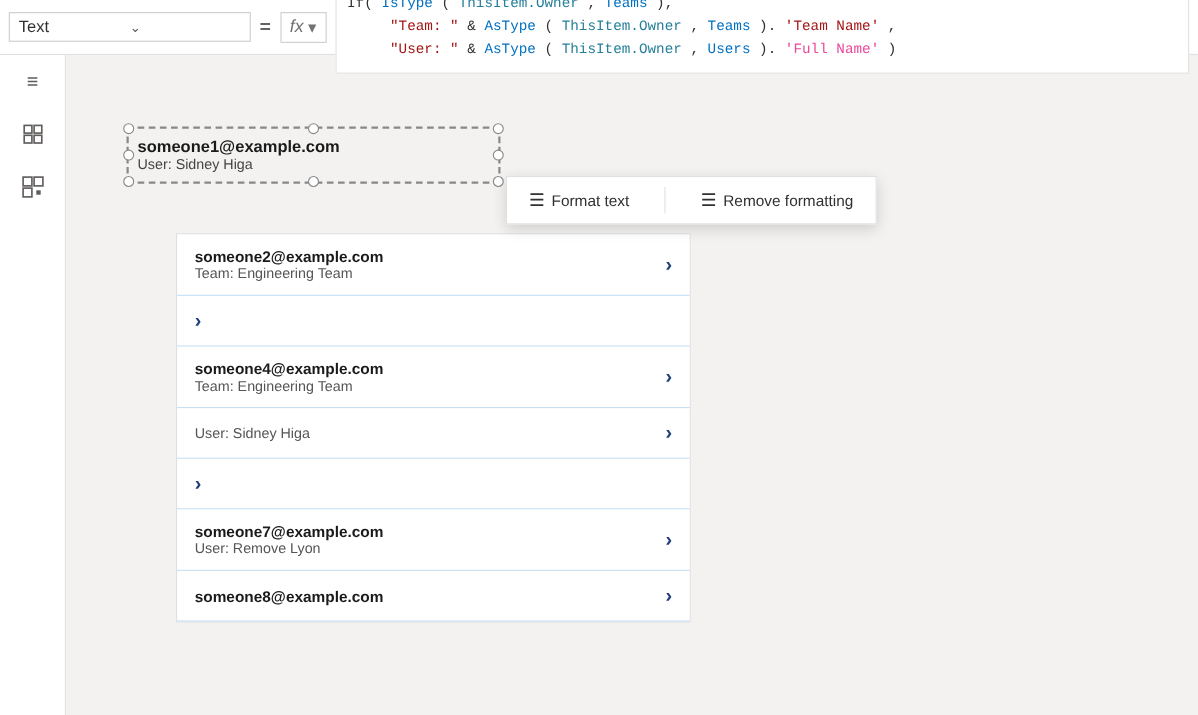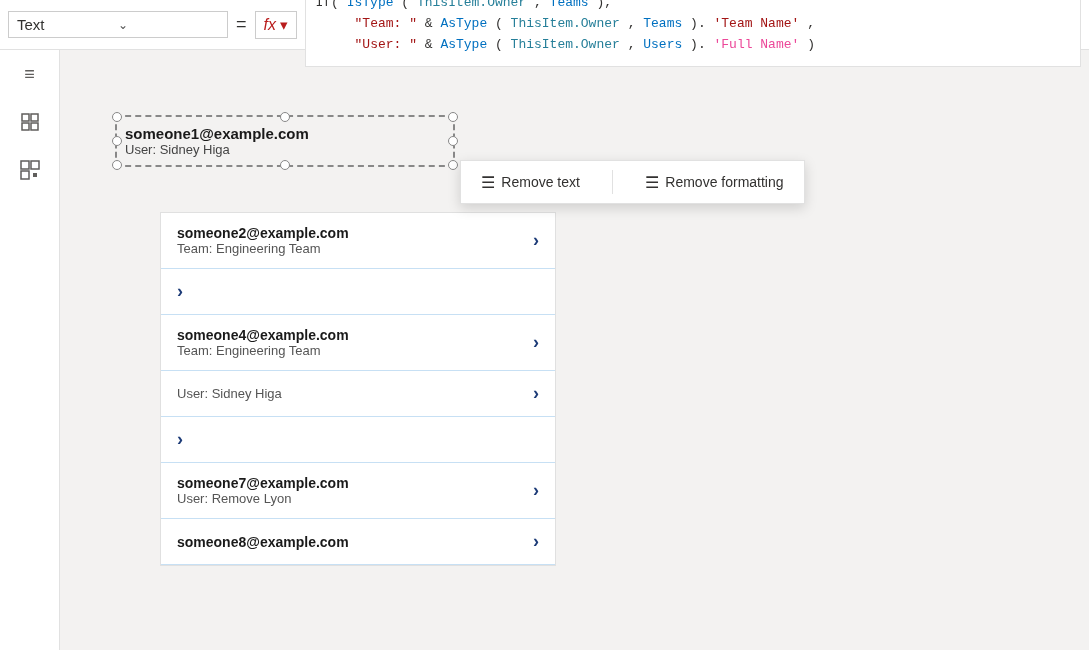--- a/index.html
+++ b/index.html
@@ -47,21 +47,21 @@
       color: #323130;
     }
     .toolbar-fx {
       display: flex;
       align-items: center;
       border: 1px solid #ccc;
       background: #fff;
       padding: 4px 8px;
       cursor: pointer;
       font-size: 15px;
-      color: #b91c1c;
+      color: #737373;
       margin-right: 8px;
     }
     .fx-symbol {
       font-style: italic;
       font-size: 16px;
       margin-right: 4px;
     }
 
     
     .formula-bar {
@@ -170,21 +170,21 @@
       width: 1px;
       height: 24px;
       background: #e1e1e1;
     }
 
     
     .data-list {
       position: absolute;
       top: 162px;
       left: 100px;
-      width: 396px;
+      width: 468px;
       background: #fff;
       border: 1px solid #e0e0e0;
       z-index: 4;
     }
     .list-item {
       display: flex;
       align-items: center;
       padding: 12px 16px;
       border-bottom: 1px solid #c7e0f4;
       cursor: pointer;
@@ -308,21 +308,21 @@
       <div class="handle" style="bottom:-5px; left:50%; transform:translateX(-50%);"></div>
       <div class="handle" style="bottom:-5px; right:-5px;"></div>
 
       <div class="text-box-email">someone1@example.com</div>
       <div class="text-box-sub">User: Sidney Higa</div>
     </div>
 
     <div class="format-popup">
       <div class="format-popup-item">
         <span style="font-size:16px;">☰</span>
-        <span>Remove text</span>
+        <span>Format text</span>
       </div>
       <div class="format-divider"></div>
       <div class="format-popup-item">
         <span style="font-size:16px;">☰</span>
         <span>Remove formatting</span>
       </div>
     </div>
 
     <div class="data-list">
     <div class="list-item">

